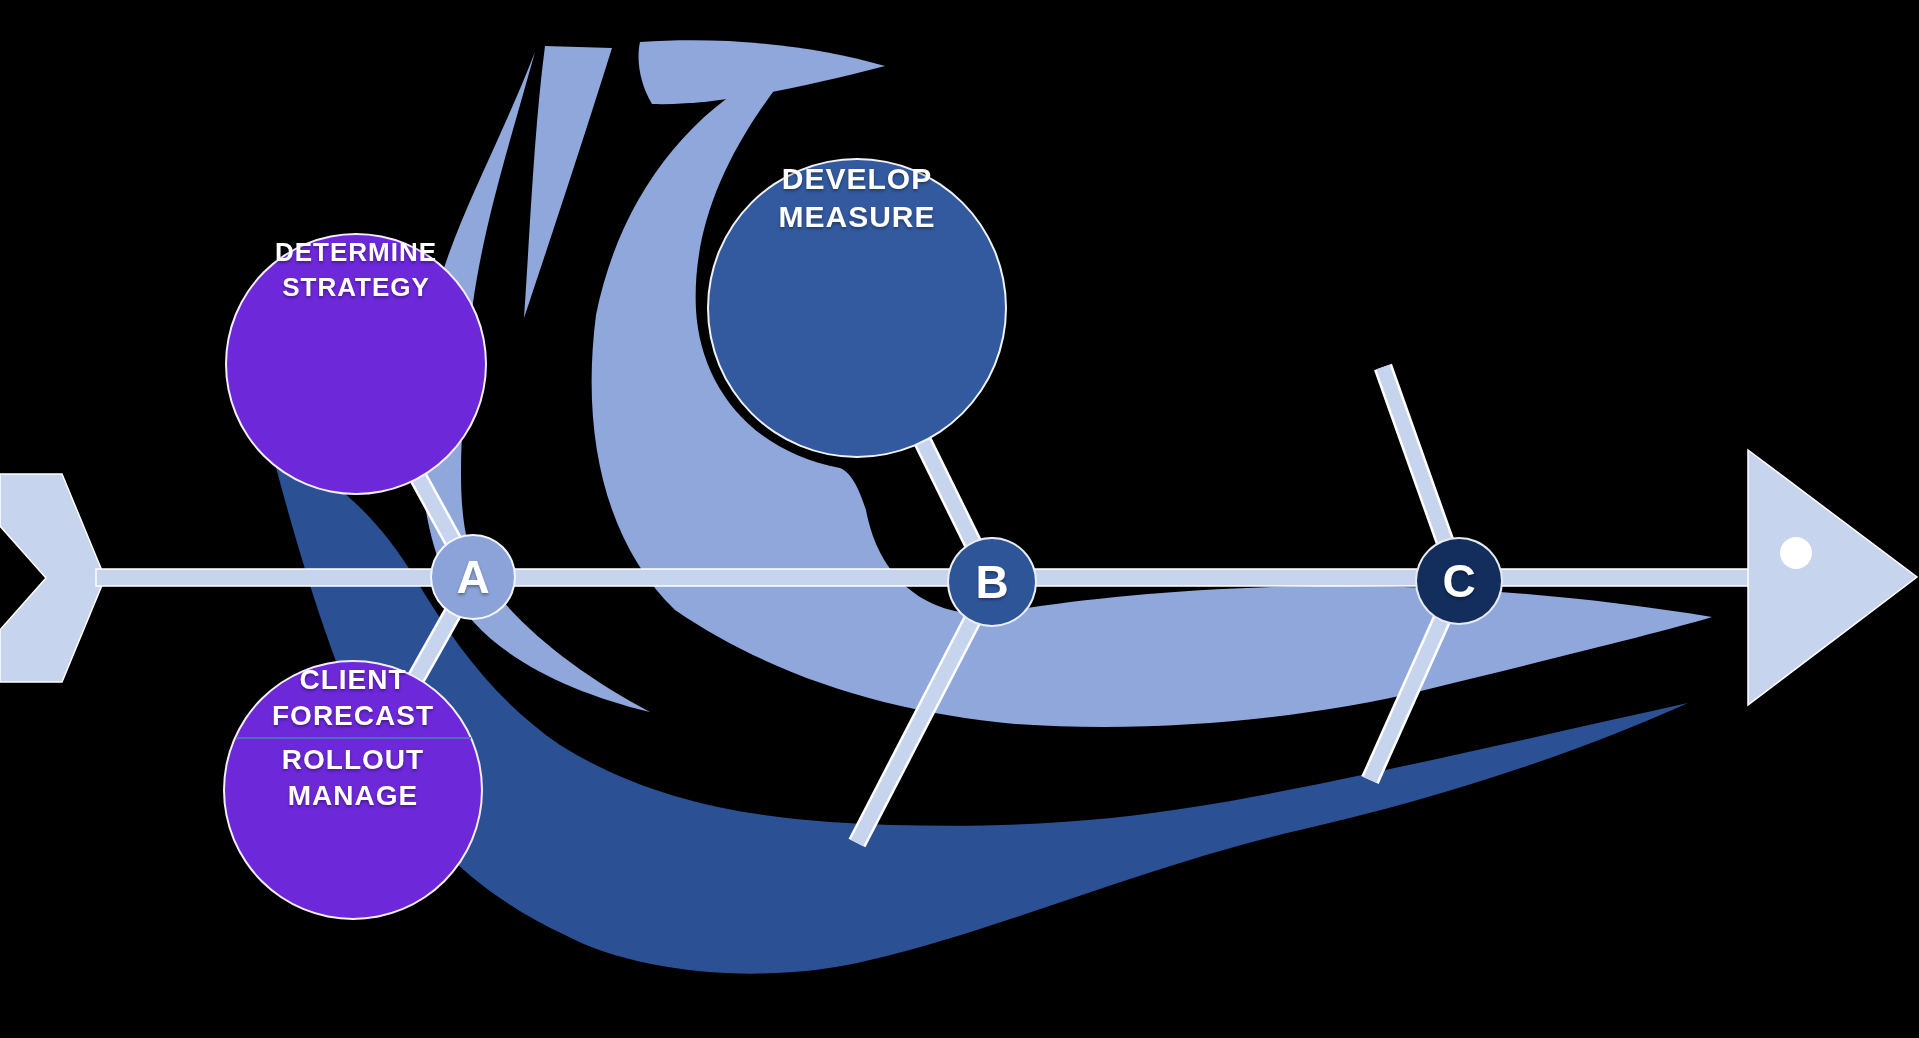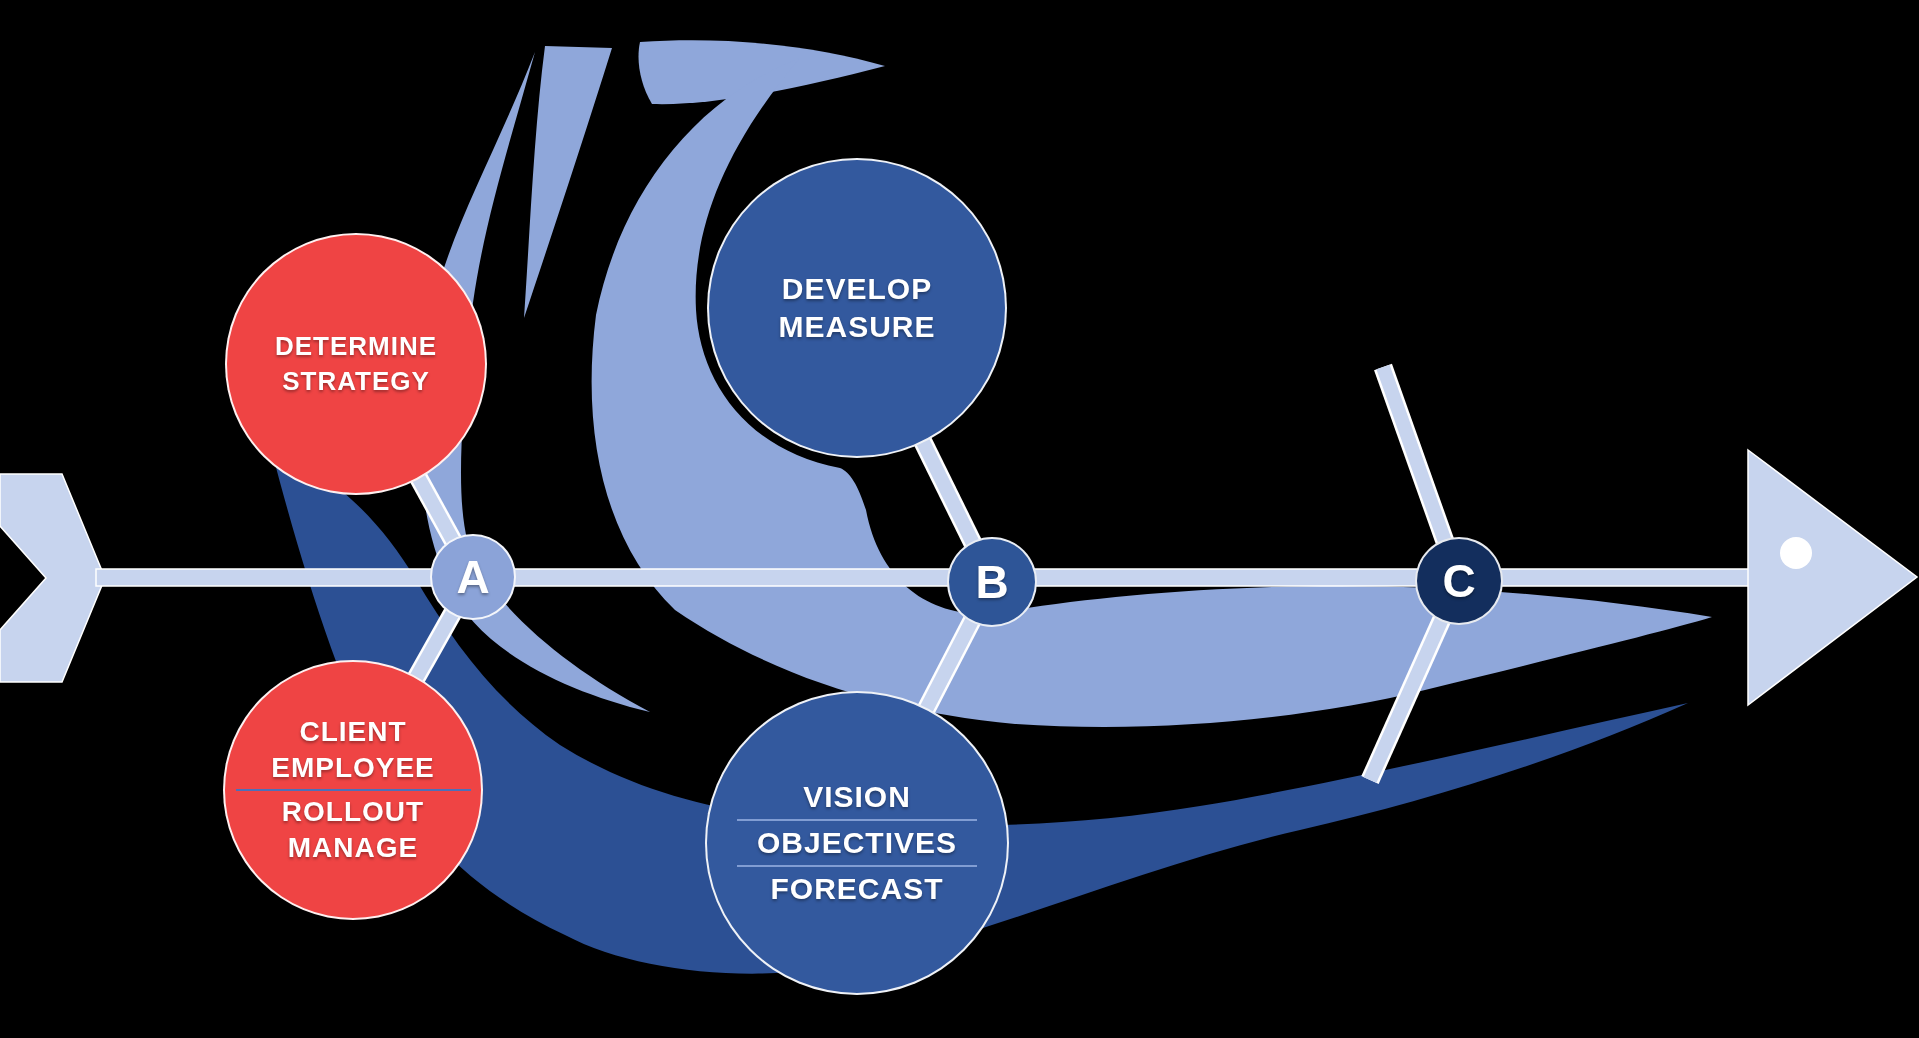--- a/index.html
+++ b/index.html
@@ -6,26 +6,26 @@
   #canvas{
     position:relative;
     width:1919px;height:1038px;
     background:#000;
     overflow:hidden;
     font-family:"Liberation Sans",sans-serif;
   }
   #decor{position:absolute;left:0;top:0;z-index:1;}
   .circle{
     position:absolute;border-radius:50%;
-    display:flex;flex-direction:column;align-items:center;justify-content:center;
+    display:flex;flex-direction:column;align-items:center;justify-content:flex-start;
     border:2px solid rgba(255,255,255,.92);
     box-sizing:border-box;z-index:2;
     text-align:center;
   }
-  .c-light{background:#ef4444;}
+  .c-light{background:#6d28d9;}
   .c-med{background:#33599E;}
   .c-navy{background:#122C5B;}
   .stage-line{
     color:#fff;font-weight:700;letter-spacing:1px;
     text-shadow:0 2px 3px rgba(0,0,0,.35);
     white-space:nowrap;
   }
   .fs26{font-size:26px;line-height:35px;}
   .fs30{font-size:30px;line-height:38px;}
   .fs28{font-size:28px;line-height:36px;}
@@ -111,32 +111,25 @@
   </div>
 
   <div id="develop" class="circle c-med">
     <div class="stage-line fs30">DEVELOP</div>
     <div class="stage-line fs30">MEASURE</div>
   </div>
 
 
   <div id="client" class="circle c-light">
     <div class="stage-line fs28">CLIENT</div>
-    <div class="stage-line fs28">EMPLOYEE</div>
+    <div class="stage-line fs28">FORECAST</div>
     <div class="divider div-client"></div>
     <div class="stage-line fs28">ROLLOUT</div>
     <div class="stage-line fs28">MANAGE</div>
   </div>
 
-  <div id="vision" class="circle c-med">
-    <div class="stage-line fs30">VISION</div>
-    <div class="divider div-vision"></div>
-    <div class="stage-line fs30">OBJECTIVES</div>
-    <div class="divider div-vision"></div>
-    <div class="stage-line fs30">FORECAST</div>
-  </div>
 
 
   <div id="nodeA" class="node">A</div>
   <div id="nodeB" class="node">B</div>
   <div id="nodeC" class="node">C</div>
 
 </div>
 
 </body></html>

